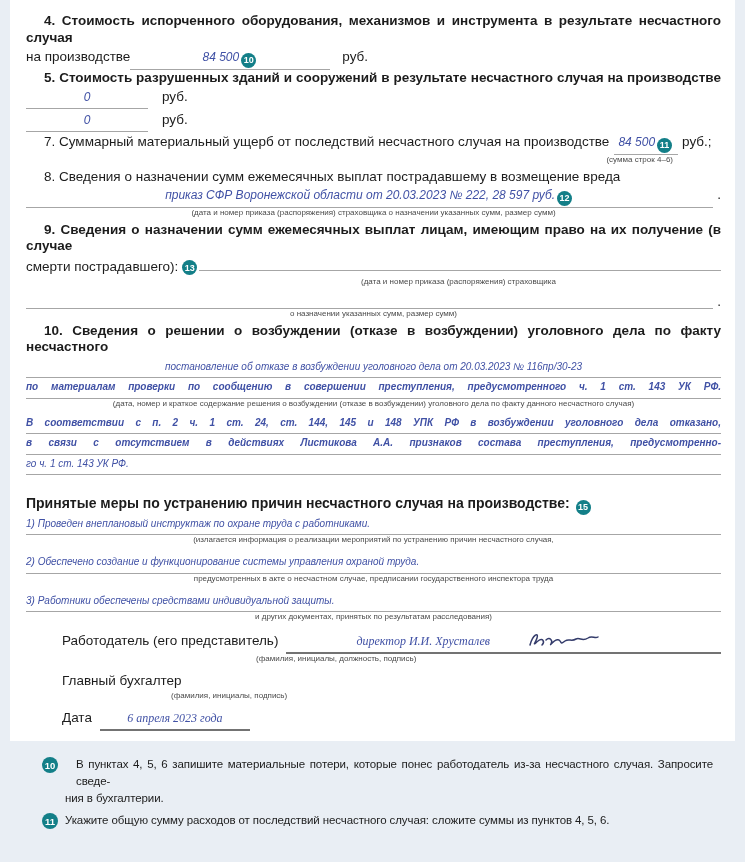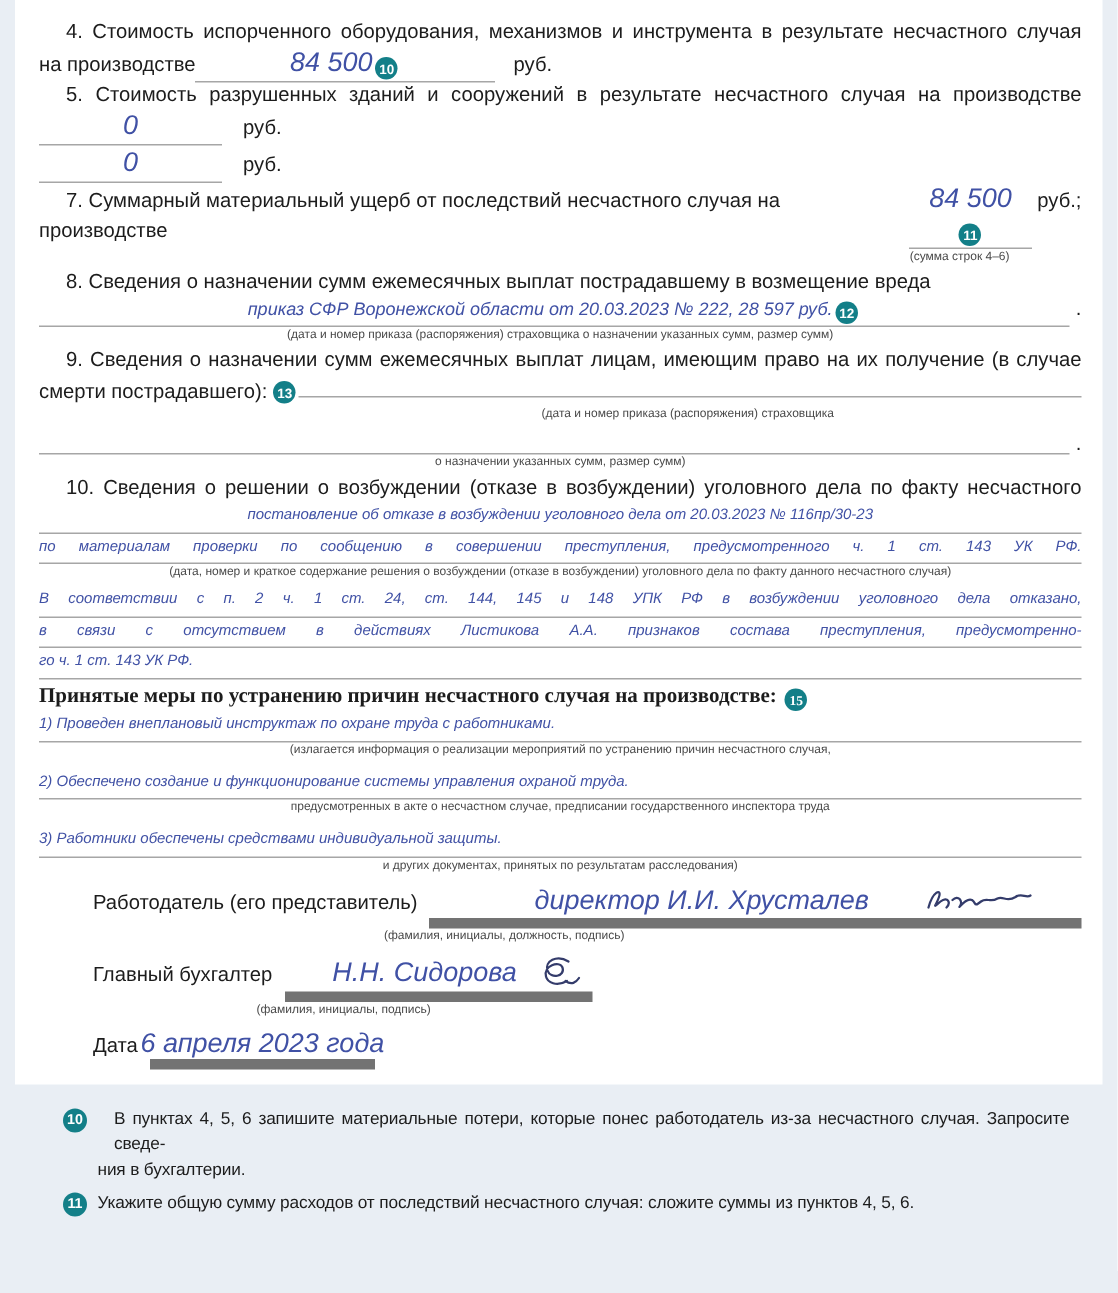--- a/index.html
+++ b/index.html
@@ -15,38 +15,38 @@
     background:#ffffff;
     padding:13px 14px 10px 16px;
     min-height:648px;
   }
   .para {
     font-size:13.5px;
     line-height:16.5px;
     text-align:justify;
   }
   .indent { text-indent:18px; }
-  .jlast { text-align-last:justify; }
+  .jlast { text-align-last:justify;font-weight:bold; }
   .fill-row {
     display:flex;
     align-items:baseline;
     font-size:13.5px;
     line-height:20px;
     margin-top:1px;
   }
   .uline {
     border-bottom:1px solid #a6a6a6;
     text-align:center;
     padding:0 4px 1px 4px;
   }
   .grow { flex:1; }
   .ink {
     font-style:italic;
     color:#4051a5;
-    font-size:18px;
+    font-size:12px;
     white-space:nowrap;
   }
   .ink-line {
     font-style:italic;
     color:#4051a5;
     font-size:10px;
     line-height:18.5px;
     border-bottom:1px solid #a6a6a6;
     padding-bottom:1px;
   }
@@ -70,36 +70,36 @@
     font-size:8px;
     line-height:10px;
     color:#4a4a4a;
     text-align:center;
   }
   .dot { margin-left:4px; font-size:13.5px; }
   .bold-head {
     font-size:14px;
     font-weight:bold;
     line-height:18px;
-    margin-top:3px;
-    font-family:Liberation Serif, serif;
+    margin-top:19px;
   }
   .sig-row {
     display:flex;
     align-items:baseline;
     font-size:13.5px;
     margin-top:7px;
     line-height:20px;
     margin-left:36px;
   }
   .sig-uline {
-    border-bottom:7px solid #737373;
-    display:flex;
-    align-items:center;
+    border-bottom:2px solid #737373;
+    display:flex;
+    align-items:flex-end;
     padding-bottom:1px;
+    font-family:Liberation Serif, serif;
   }
   .footnotes { margin:15px 32px 0 42px; }
   .fn {
     display:flex;
     margin-bottom:5px;
   }
   .fn-badge {
     width:16px; height:16px;
     border-radius:50%;
     background:#137f88;
@@ -201,26 +201,20 @@
       <span class="ink">директор  И.И. Хрусталев</span>
       <svg width="76" height="22" viewBox="0 0 76 22" style="margin-left:34px">
         <path d="M6 16 C9 5, 15 3, 13 9 C11 15, 8 17, 14 12 C19 8, 21 13, 18 16 M22 11 C26 7, 29 12, 27 15 C25 18, 31 9, 35 11 C38 13, 36 16, 41 12 C45 9, 47 13, 52 10 C56 8, 58 13, 64 9 C68 6, 71 10, 74 8" fill="none" stroke="#343c6b" stroke-width="1.5" stroke-linecap="round"></path>
       </svg>
     </span>
   </div>
   <div class="caption" style="text-align:left;padding-left:230px">(фамилия, инициалы, должность, подпись)</div>
 
   <div class="sig-row">
     <span>Главный бухгалтер</span>
-    <span class="sig-uline" style="width:205px;margin-left:8px;padding-left:32px">
-      <span class="ink">Н.Н. Сидорова</span>
-      <svg width="34" height="24" viewBox="0 0 34 24" style="margin-left:10px">
-        <path d="M24 5 C16 0, 8 5, 10 11 C12 17, 22 15, 20 9 C18 4, 7 8, 9 15 C10 19, 16 22, 23 18 M22 18 C26 21, 29 19, 31 16" fill="none" stroke="#343c6b" stroke-width="1.5" stroke-linecap="round"></path>
-      </svg>
-    </span>
   </div>
   <div class="caption" style="text-align:left;padding-left:145px">(фамилия, инициалы, подпись)</div>
 
   <div class="sig-row">
     <span>Дата</span>
     <span class="sig-uline" style="width:150px;margin-left:8px;justify-content:center">
       <span class="ink">6 апреля 2023 года</span>
     </span>
   </div>
 

